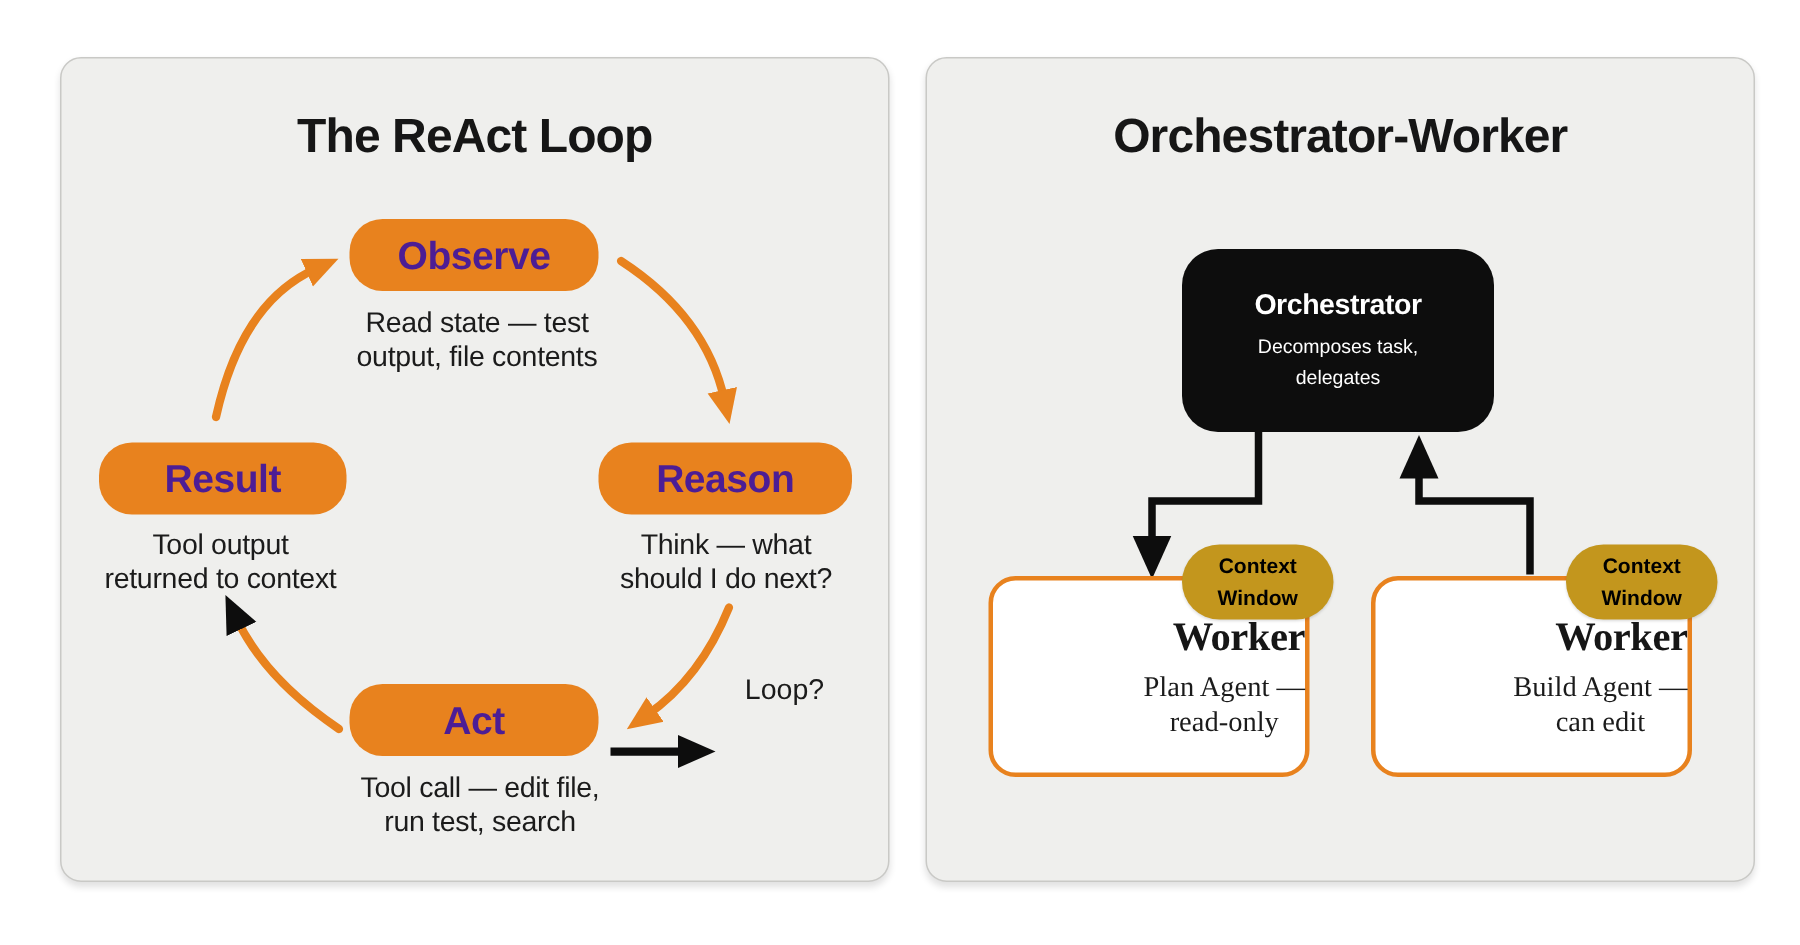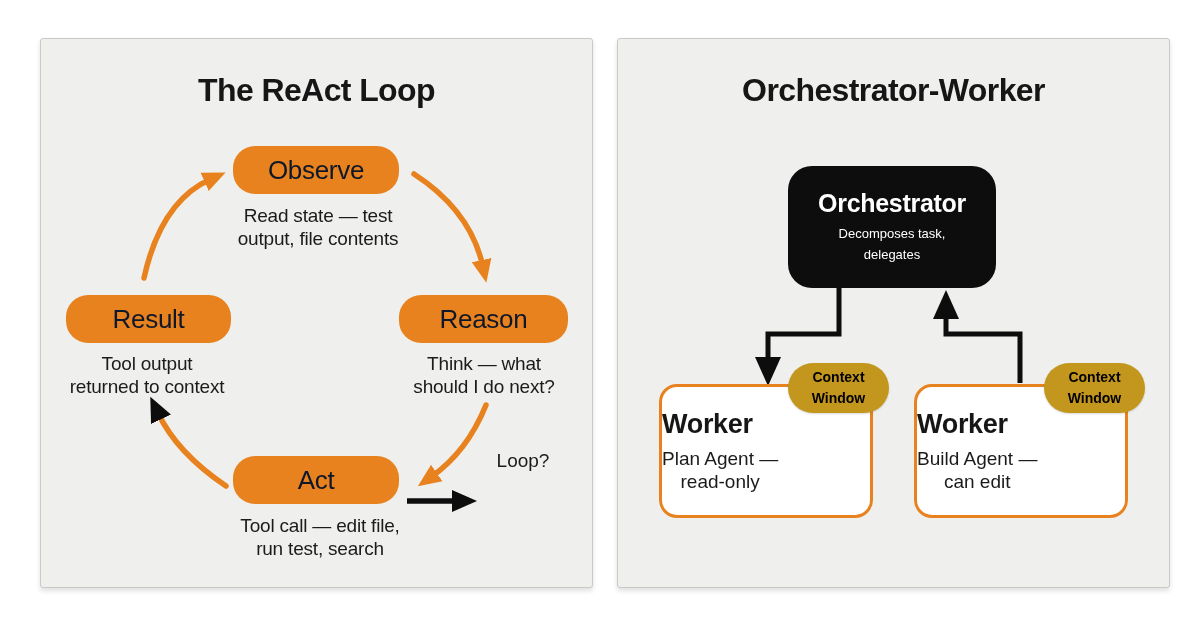--- a/index.html
+++ b/index.html
@@ -4,35 +4,35 @@
 <style>
   html,body{margin:0;padding:0;}
   body{
     width:1200px;height:630px;position:relative;overflow:hidden;
     background:#ffffff;
     font-family:"Liberation Sans", sans-serif;
     -webkit-font-smoothing:antialiased;
   }
   .panel{
     position:absolute;top:38px;width:553px;height:550px;
-    background:#efefed;border:1.5px solid #c9c9c6;border-radius:3px;
+    background:#efefed;border:1.5px solid #c9c9c6;border-radius:14px;
     box-sizing:border-box;box-shadow:0 3px 5px rgba(0,0,0,0.12);
   }
   #left-panel{left:40px;}
   #right-panel{left:617px;}
   .panel-title{
     position:absolute;top:32px;left:0;right:0;text-align:center;
     font-size:32px;line-height:38px;font-weight:bold;color:#161616;
     letter-spacing:-0.6px;
   }
   .panel-svg{position:absolute;left:0;top:0;width:553px;height:550px;}
   
   .node{
     position:absolute;background:#e8821e;border-radius:22px;
-    color:#0f172a;font-weight:normal;font-size:26px;letter-spacing:-0.3px;
+    color:#4c1d95;font-weight:bold;font-size:26px;letter-spacing:-0.3px;
     display:flex;align-items:center;justify-content:center;
   }
   .caption{
     position:absolute;transform:translateX(-50%);
     width:260px;text-align:center;white-space:pre-line;
     font-size:19px;line-height:23px;color:#1b1b1b;letter-spacing:-0.2px;
   }
   .done-label{
     position:absolute;transform:translateX(-50%);
     font-size:19px;line-height:23px;color:#1b1b1b;font-weight:normal;
@@ -42,27 +42,27 @@
     color:#ffffff;font-weight:bold;font-size:26px;
     display:flex;align-items:center;justify-content:center;
   }
   
   .orchestrator{
     position:absolute;left:170px;top:127px;width:208px;height:122px;
     background:#0d0d0d;border-radius:24px;color:#ffffff;
     display:flex;flex-direction:column;align-items:center;justify-content:center;
     text-align:center;
   }
-  .orchestrator .big{font-size:25px;font-weight:bold;letter-spacing:-0.3px;margin-bottom:5px;}
+  .orchestrator .big{font-size:19px;font-weight:bold;letter-spacing:-0.3px;margin-bottom:5px;}
   .orchestrator .small{font-size:13px;line-height:21px;white-space:pre-line;}
   .worker{
     position:absolute;top:345px;width:214px;height:134px;box-sizing:border-box;
     background:#ffffff;border:3.5px solid #e8821e;border-radius:18px;
-    display:flex;flex-direction:column;align-items:flex-start;justify-content:center;
-    text-align:center;color:#161616;
+    display:flex;flex-direction:column;align-items:flex-end;justify-content:center;
+    text-align:center;color:#161616;font-family:Liberation Serif, serif;
   }
   #worker-plan{left:41px;}
   #worker-build{left:296px;}
   .worker .big{font-size:27px;font-weight:bold;letter-spacing:-0.3px;margin-bottom:7px;}
   .worker .small{font-size:19px;line-height:23px;white-space:pre-line;color:#1b1b1b;}
   .ctx-badge{
     position:absolute;top:324px;width:101px;height:50px;
     background:#c3961d;border-radius:25px;color:#000000;font-weight:bold;
     font-size:14px;line-height:21px;text-align:center;white-space:pre-line;
     display:flex;align-items:center;justify-content:center;

